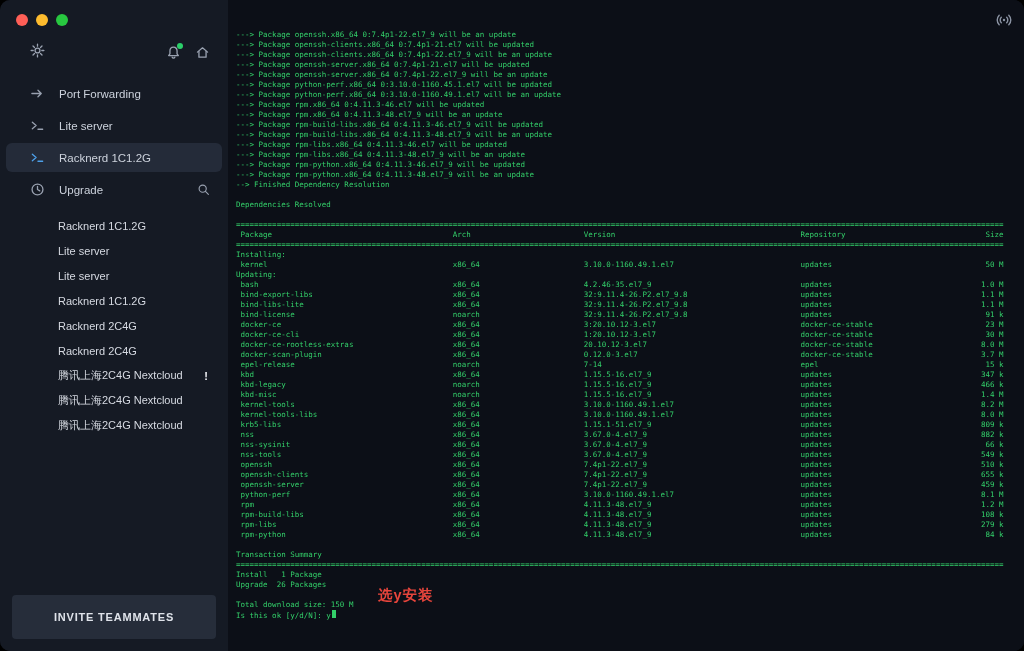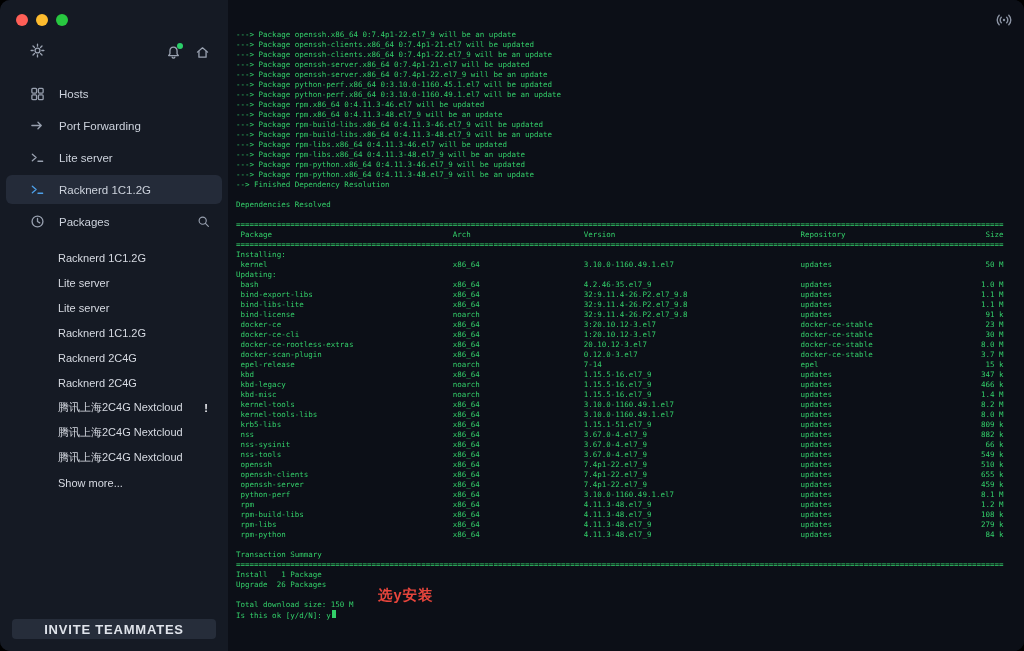--- a/index.html
+++ b/index.html
@@ -26,22 +26,22 @@
   .ic svg,.icbtn svg{width:15px;height:15px;fill:none;stroke:currentColor;stroke-width:1.4;stroke-linecap:round;stroke-linejoin:round}
   .ic.trail{margin-left:auto;width:13px;height:13px;cursor:pointer}
   .ic.trail svg{width:13px;height:13px}
   svg .f{fill:currentColor;stroke:none}
 
   .history-list{margin-top:6px;flex:1;overflow:hidden}
   .hist-item{display:flex;align-items:center;height:25px;padding:0 20px 0 58px;font-size:11px;color:#d6dae2;cursor:pointer;white-space:nowrap}
   .badge{margin-left:auto;color:#f2f4f8;font-weight:bold;font-size:11px}
 
   .invite{position:absolute;left:12px;right:12px;bottom:12px}
-  .invite button{width:100%;height:20px;background:#262d3a;border:none;border-radius:4px;color:#dfe3ea;
-                 font-family:"Liberation Sans",sans-serif;font-size:13px;font-weight:bold;letter-spacing:.8px;cursor:pointer}
+  .invite button{width:100%;height:44px;background:#262d3a;border:none;border-radius:4px;color:#dfe3ea;
+                 font-family:"Liberation Sans",sans-serif;font-size:11px;font-weight:bold;letter-spacing:.8px;cursor:pointer}
 
   
   .terminal{flex:1;position:relative;background:#0c0f17}
   #terminal-output{margin:0;padding:30px 16px 0 8px;font-family:"DejaVu Sans Mono",monospace;
                    font-size:7.5px;line-height:10px;color:#33d06a;white-space:pre}
   .cursor{display:inline-block;width:4.5px;height:8px;background:#33d06a;margin-left:1px;vertical-align:baseline}
   .annotation{position:absolute;left:150px;top:586px;color:#e8453c;font-size:14.5px;font-weight:bold;letter-spacing:1px}
   .signal{position:absolute;top:12px;right:12px;color:#8b93a3}
   .signal svg{width:16px;height:16px}
 </style>
@@ -78,31 +78,20 @@
               <path d="M4.2 6.8V13h7.6V6.8"></path>
             </svg>
           </span>
         </div>
     </div>
 
     <nav class="nav" id="nav">
         <div class="nav-item">
           <span class="ic">
             <svg viewBox="0 0 16 16">
-              <rect x="2" y="2.5" width="5" height="5" rx="1"></rect>
-              <rect x="9" y="2.5" width="5" height="5" rx="1"></rect>
-              <rect x="2" y="9.5" width="5" height="5" rx="1"></rect>
-              <rect x="9" y="9.5" width="5" height="5" rx="1"></rect>
-            </svg>
-          </span>
-          <span class="nlabel">Hosts</span>
-        </div>
-        <div class="nav-item">
-          <span class="ic">
-            <svg viewBox="0 0 16 16">
               <path d="M2 8h10M8.5 4.5 12 8l-3.5 3.5"></path>
             </svg>
           </span>
           <span class="nlabel">Port Forwarding</span>
         </div>
         <div class="nav-item">
           <span class="ic">
             <svg viewBox="0 0 16 16">
               <path d="M2.5 4.5 6.5 8l-4 3.5M8.5 12h5"></path>
             </svg>
@@ -117,21 +106,21 @@
           </span>
           <span class="nlabel">Racknerd 1C1.2G</span>
         </div>
         <div class="nav-item">
           <span class="ic">
             <svg viewBox="0 0 16 16">
               <circle cx="8" cy="8" r="5.8"></circle>
               <path d="M8 4.6V8l2.4 1.5"></path>
             </svg>
           </span>
-          <span class="nlabel">Packages</span>
+          <span class="nlabel">Upgrade</span>
           <span class="ic trail">
             <svg viewBox="0 0 16 16">
               <circle cx="7" cy="7" r="4.4"></circle>
               <path d="M10.4 10.4 14 14"></path>
             </svg>
           </span>
         </div>
       </nav>
 
     <div class="history-list" id="history-list">
@@ -155,23 +144,20 @@
         </div>
         <div class="hist-item">
           <span>腾讯上海2C4G Nextcloud</span>
           <span class="badge">!</span>
         </div>
         <div class="hist-item">
           <span>腾讯上海2C4G Nextcloud</span>
         </div>
         <div class="hist-item">
           <span>腾讯上海2C4G Nextcloud</span>
-        </div>
-        <div class="hist-item">
-          <span>Show more...</span>
         </div>
       </div>
 
     <div class="invite">
       <button>INVITE TEAMMATES</button>
     </div>
   </aside>
 
   <main class="terminal">
     <span class="signal icbtn">

